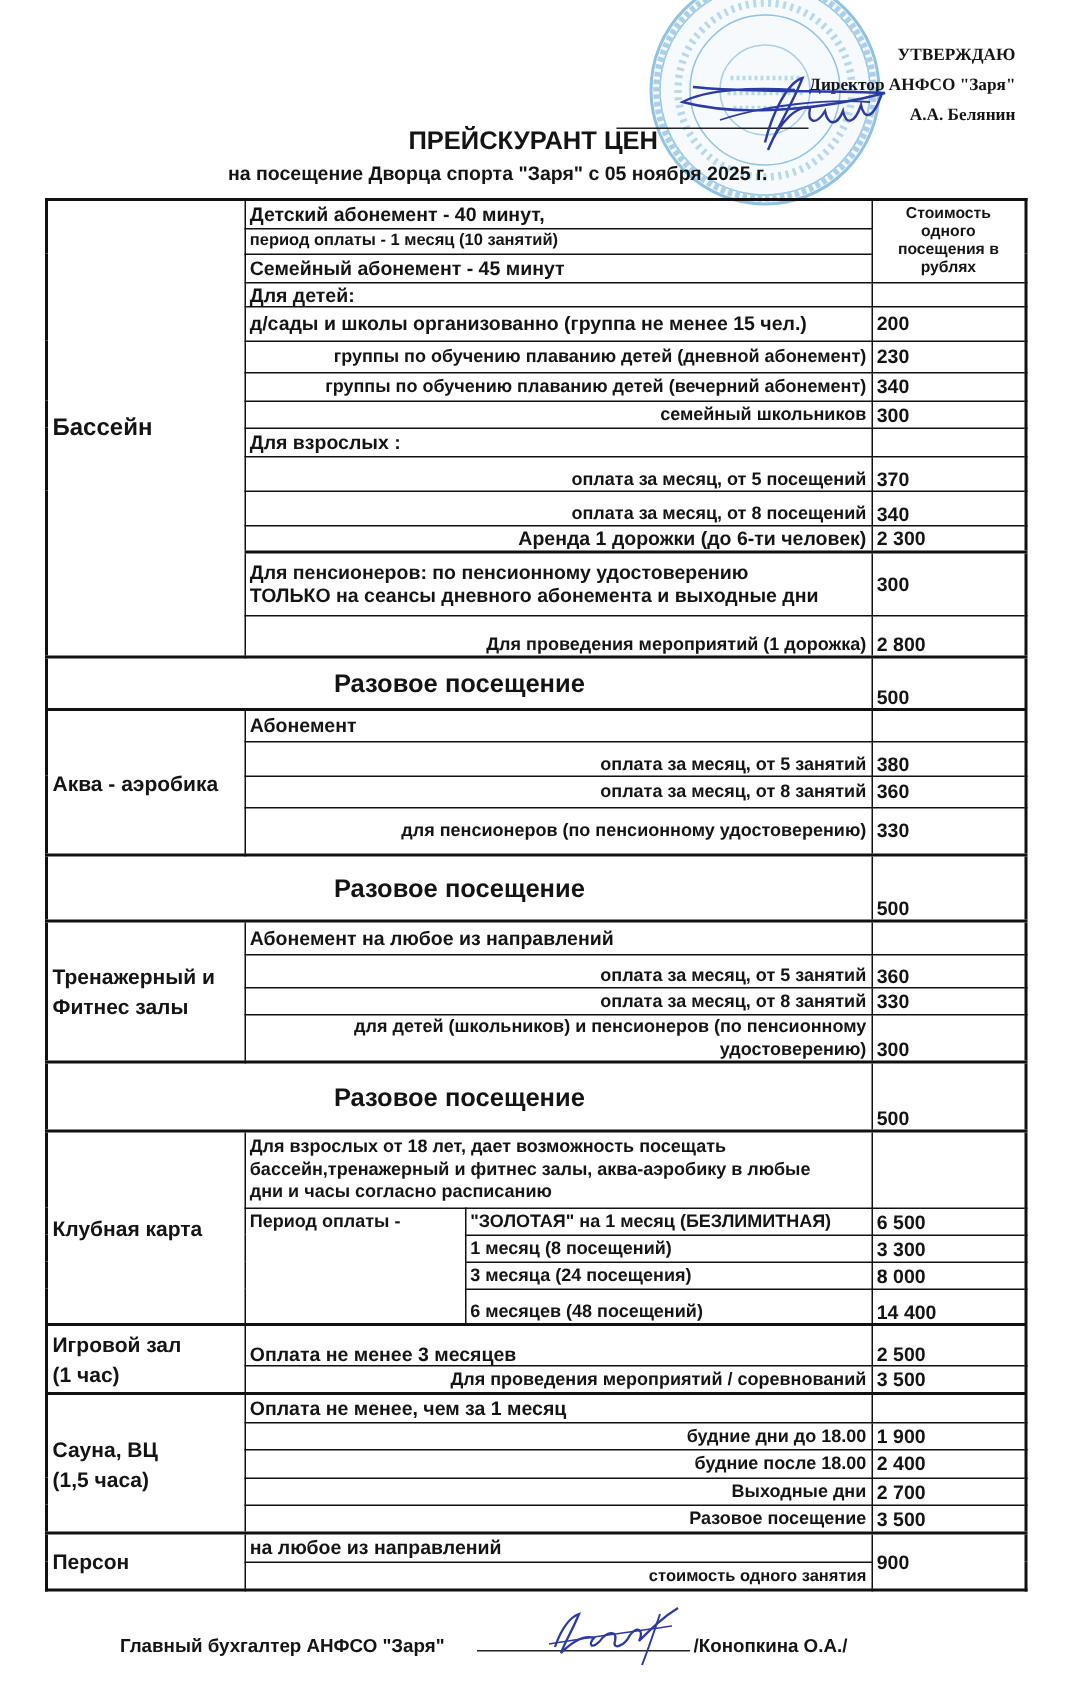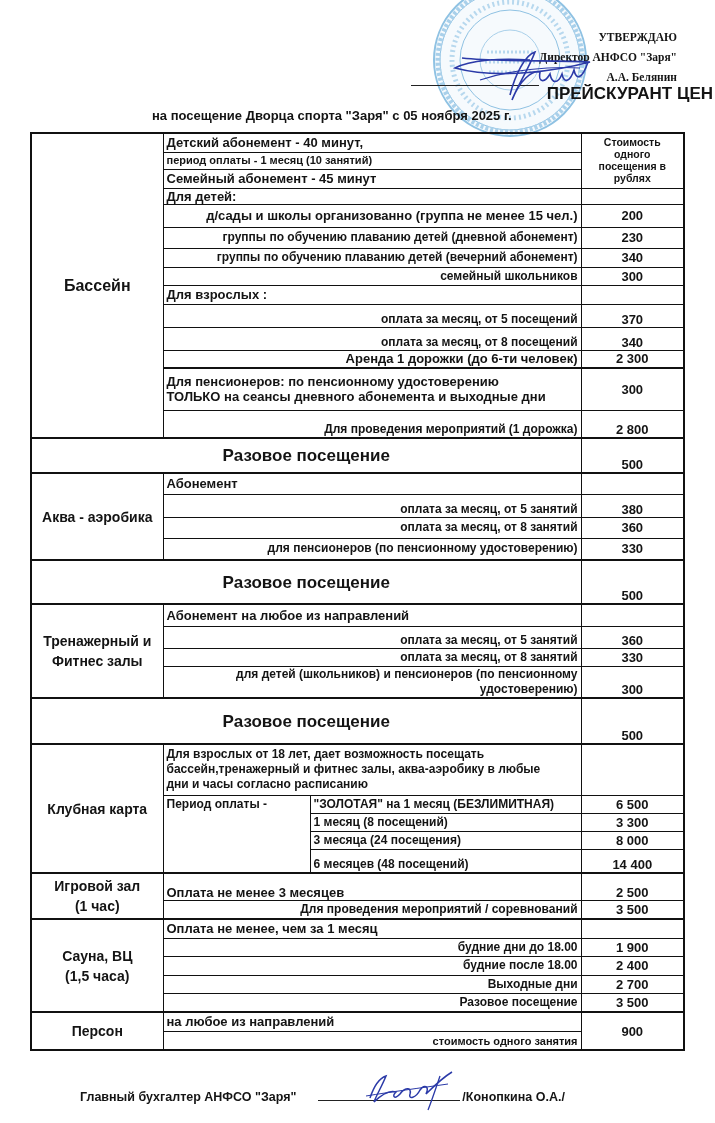--- a/index.html
+++ b/index.html
@@ -3,36 +3,36 @@
   <meta charset="utf-8">
   <style>
     html, body { margin:0; padding:0; }
     body { width:715px; height:1123px; background:#ffffff; position:relative; overflow:hidden;
            font-family:"Liberation Sans", sans-serif; color:#141414; }
     .approval { position:absolute; right:38px; top:27px; text-align:right;
                 font-family:"Liberation Serif", serif; font-weight:bold; font-size:11.5px; line-height:20px; z-index:3; }
     .approval .sig-line { position:absolute; left:-128px; top:58px; width:128px; border-top:1px solid #222; }
     .stamp { position:absolute; left:425px; top:-18px; width:170px; height:160px; z-index:1; }
     .signature-top { position:absolute; left:440px; top:40px; width:160px; height:70px; z-index:4; }
-    .title { position:absolute; left:0; width:715px; top:84px; text-align:right; font-weight:bold; font-size:17px; z-index:2; }
+    .title { position:absolute; left:0; width:715px; top:84px; text-align:center; font-weight:bold; font-size:17px; z-index:2; }
     .title span { position:relative; left:-2px; }
     .subtitle { position:absolute; left:152px; top:108px; font-weight:bold; font-size:13px; z-index:2; white-space:nowrap; }
 
     table.price-table { position:absolute; left:30px; top:132px; width:653px; border-collapse:collapse;
                         table-layout:fixed; border:2px solid #111; font-weight:bold; z-index:2; }
     .price-table td { border:1px solid #111; padding:0 3px; font-size:12px; line-height:13px; vertical-align:middle;
                       overflow:hidden; white-space:nowrap; }
-    .price-table td.cat { text-align:center; font-size:14px; line-height:20px; white-space:normal; }
+    .price-table td.cat { text-align:left; font-size:14px; line-height:20px; white-space:normal; }
     .price-table td.cat.big { font-size:16px; }
     .price-table td.left { text-align:left; }
     .price-table td.right { text-align:right; }
-    .price-table td.center { text-align:right; }
+    .price-table td.center { text-align:left; }
     .price-table td.big { font-size:13px; }
     .price-table td.sm { font-size:11px; }
-    .price-table td.p { text-align:center; font-size:13px; }
+    .price-table td.p { font-size:13px; }
     .price-table td.bottom { vertical-align:bottom; padding-bottom:1px; }
     .price-table td.top { vertical-align:top; padding-top:2px;margin-left:32px; }
     .price-table td.hdr { text-align:center; font-size:10.5px; line-height:12px; vertical-align:top; padding-top:2px; white-space:normal; }
     .price-table td.single { text-align:center; font-size:17px; }
     .price-table tr.sec td { border-top:2px solid #111; }
     .price-table td.wrap { white-space:normal; line-height:15px; }
     .u { }
 
     .footer { position:absolute; left:80px; top:1090px; font-weight:bold; font-size:12.5px; white-space:nowrap; z-index:2; }
     .footer .line { display:inline-block; width:142px; border-bottom:1px solid #222; margin:0 2px 0 22px; vertical-align:baseline; }
@@ -150,21 +150,21 @@
       <td class="p"></td>
     </tr>
     <tr style="height:23px">
       <td colspan="2" class="right bottom">оплата за месяц, от 5 занятий</td>
       <td class="p bottom">380</td>
     </tr>
     <tr style="height:21px">
       <td colspan="2" class="right">оплата за месяц, от 8 занятий</td>
       <td class="p">360</td>
     </tr>
-    <tr style="height:22px">
+    <tr style="height:32px">
       <td colspan="2" class="right">для пенсионеров (по пенсионному удостоверению)</td>
       <td class="p">330</td>
     </tr>
     <tr class="sec" style="height:44px">
       <td colspan="3" class="single">Разовое посещение</td>
       <td class="p bottom">500</td>
     </tr>
 
     <tr class="sec" style="height:22px">
       <td rowspan="4" class="cat">

